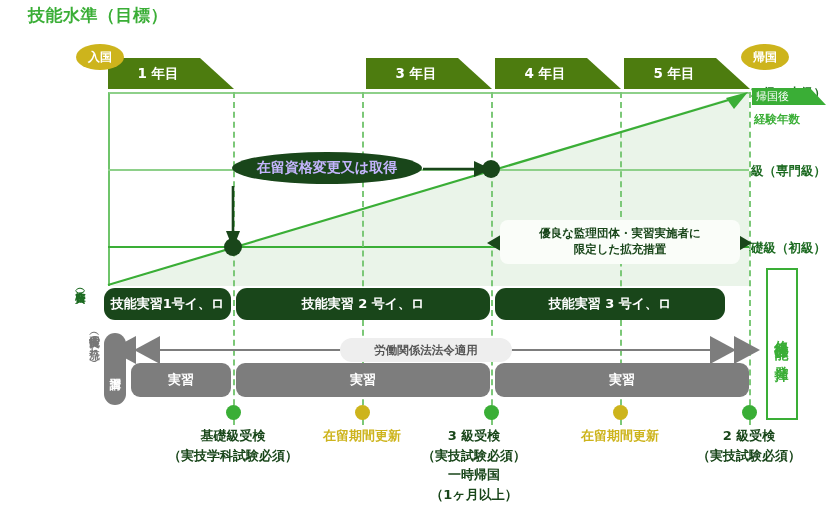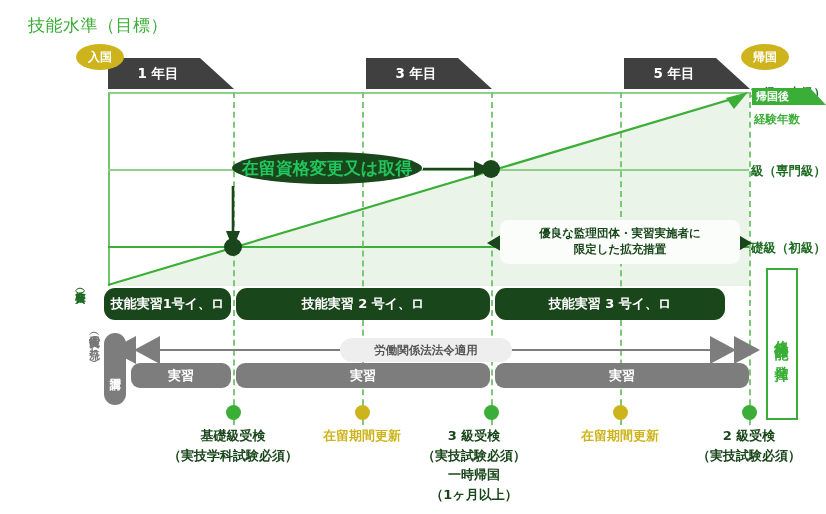--- a/index.html
+++ b/index.html
@@ -7,38 +7,38 @@
     width: 826px; height: 514px;
     background: #ffffff;
     font-family: "DejaVu Sans", "Liberation Sans", sans-serif;
     position: relative;
     overflow: hidden;
   }
   .root { position: absolute; inset: 0; }
 
   
   .title {
-    position: absolute; left: 28px; top: 14px;
-    font-size: 17px; font-weight: normal; color: #3aae36;
+    position: absolute; left: 28px; top: 4px;
+    font-size: 17px; font-weight: bold; color: #3aae36;
     letter-spacing: .5px;
   }
 
   
   .ylabel {
     position: absolute; right: 0; width: 100px;
     text-align: right;
     font-size: 12.5px; font-weight: bold; color: #1d6b22;
     white-space: nowrap;
   }
   #yl0 { top: 85px; } #yl1 { top: 163px; } #yl2 { top: 240px; }
 
   
   .year-ribbon {
     position: absolute; top: 58px; height: 31px;
-    background: #404040;
+    background: #4d7c0f;
     color: #fff; font-size: 13.5px; font-weight: bold;
     display: flex; align-items: center; justify-content: center;
     padding-right: 26px;
     clip-path: polygon(0 0, calc(100% - 34px) 0, 100% 100%, 0 100%);
   }
   .year-ribbon span { pointer-events: none; }
 
   
   .badge {
     position: absolute;
@@ -79,21 +79,21 @@
   }
 
   
   .svg-layer { position: absolute; inset: 0; pointer-events: none; }
 
   
   .callout-ellipse {
     position: absolute; left: 232px; top: 152px;
     width: 190px; height: 32px;
     background: #19461a; border-radius: 50%;
-    color: #22c55e; font-size: 17px; font-weight: bold;
+    color: #c4b5fd; font-size: 14px; font-weight: bold;
     display: flex; align-items: center; justify-content: center;
   }
 
   
   .expand-box {
     position: absolute; left: 500px; top: 220px;
     width: 240px; height: 44px;
     background: #fafdf9; border-radius: 8px;
     display: flex; align-items: center; justify-content: center;
     text-align: center;
@@ -108,21 +108,21 @@
   #exp-arrow-l { left: 487px; border-right: 17px solid #19461a; }
   #exp-arrow-r { left: 735px; border-left: 17px solid #19461a; }
 
   
   .return-label {
     position: absolute; left: 752px; top: 88px;
     width: 74px;
   }
   .return-ribbon {
     background: #3aae36; color: #fff;
-    font-size: 11px; font-weight: bold;
+    font-size: 11px; font-weight: normal;
     height: 17px; display: flex; align-items: center; padding-left: 4px;
     clip-path: polygon(0 0, calc(100% - 16px) 0, 100% 100%, 0 100%);
   }
   .return-years {
     color: #3aae36; font-size: 11.5px; font-weight: bold;
     margin-top: 7px; padding-left: 2px;
   }
 
   
   .vert-box {
@@ -162,21 +162,21 @@
   .law-pill {
     position: absolute; left: 340px; top: 338px;
     width: 172px; height: 24px;
     background: #eeeeee; border-radius: 12px;
     color: #555; font-size: 11.5px; font-weight: bold;
     display: flex; align-items: center; justify-content: center;
   }
 
   
   .prac-box {
-    position: absolute; top: 363px; height: 25px;
+    position: absolute; top: 363px; height: 34px;
     background: #7d7d7d; border-radius: 9px;
     color: #fff; font-size: 13px; font-weight: bold;
     display: flex; align-items: center; justify-content: center;
   }
   .lecture-capsule {
     position: absolute; left: 104px; top: 333px;
     width: 22px; height: 72px;
     background: #7d7d7d; border-radius: 11px;
     color: #fff; font-size: 11.5px; font-weight: bold;
     display: flex; align-items: center; justify-content: center;
@@ -244,20 +244,23 @@
     <circle cx="233" cy="247" r="9" fill="#19461a"></circle>
     <circle cx="491" cy="169" r="9" fill="#19461a"></circle>
   </svg>
 
   <div class="year-ribbon" style="left:108px; width:126px">
       <span>1 年目</span>
     </div>
   <div class="year-ribbon" style="left:366px; width:126px">
       <span>3 年目</span>
     </div>
+  <div class="year-ribbon" style="left:495px; width:126px">
+      <span>4 年目</span>
+    </div>
   <div class="year-ribbon" style="left:624px; width:126px">
       <span>5 年目</span>
     </div>
 
   <div class="badge" id="badge-entry">入国</div>
   <div class="badge" id="badge-return">帰国</div>
 
   <div class="return-label">
     <div class="return-ribbon">帰国後</div>
     <div class="return-years">経験年数</div>

